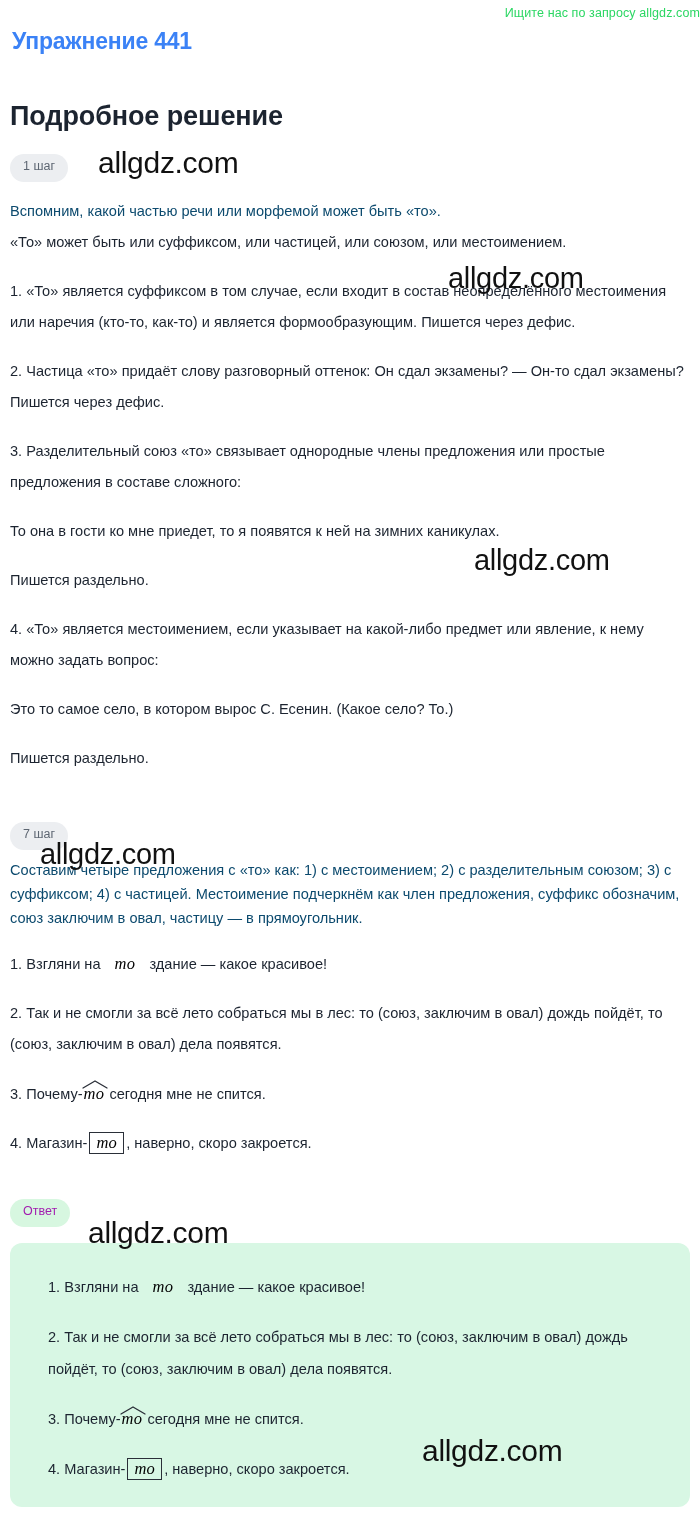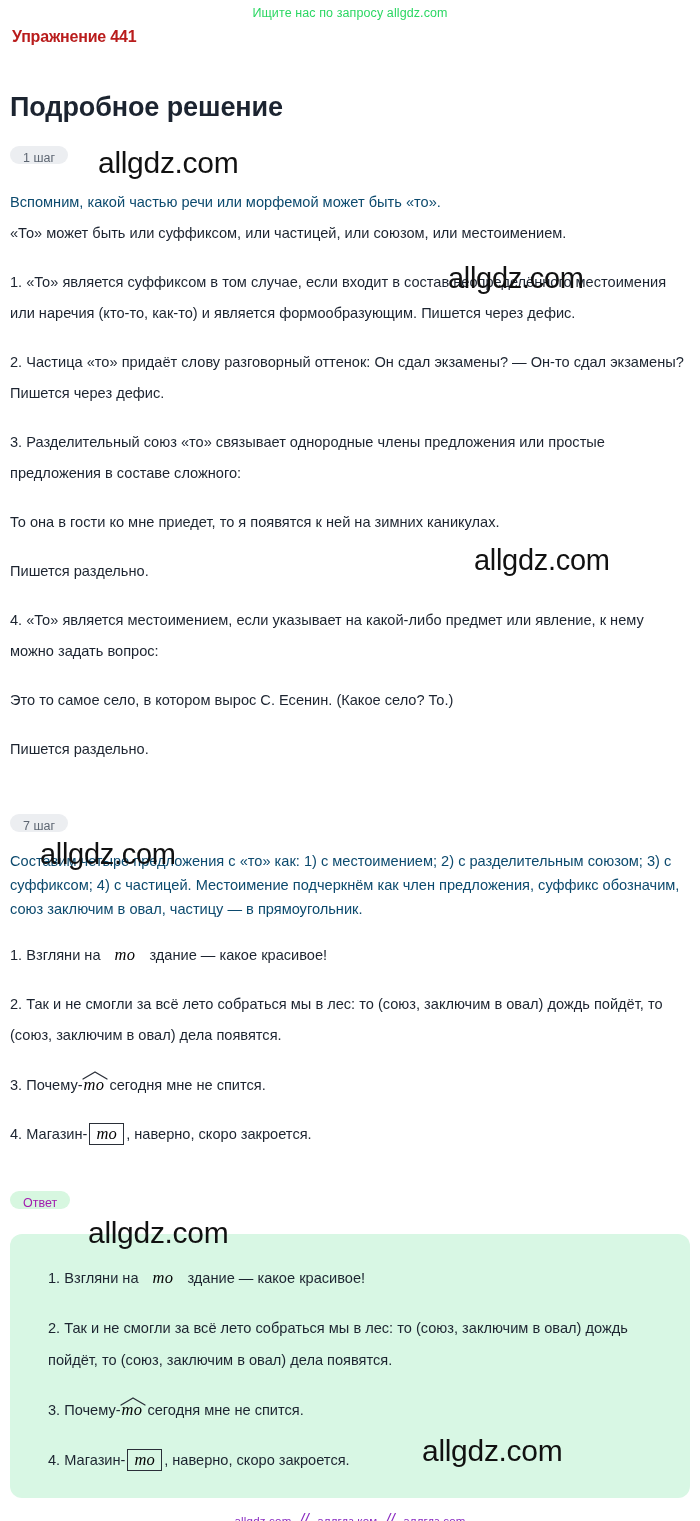--- a/index.html
+++ b/index.html
@@ -15,56 +15,56 @@
     font-family: "Liberation Sans", sans-serif;
     color: #1c2430;
     position: relative;
     overflow-x: hidden;
   }
 
   .page { position: relative; width: 700px; }
 
   
   .promo-bar {
-    text-align: center;
+    text-align: right;
     padding-top: 3px;
     height: 20px;
   }
   .promo-text {
     color: #2bd763;
     font-size: 12.5px;
     letter-spacing: .1px;
     font-family: "Liberation Sans", sans-serif;
   }
 
   
   .page-title {
     margin: 8px 4px 0 12px;
-    font-size: 16px;
+    font-size: 23px;
     font-weight: bold;
     letter-spacing: -.2px;
-    color: #b91c1c;
+    color: #3b82f6;
   }
 
   
   .section-heading {
     margin: 46px 0 0 10px;
     font-size: 27px;
     font-weight: bold;
     color: #1c2430;
     letter-spacing: -.1px;
   }
 
   
   .badge-row { position: relative; height: 30px; margin-left: 10px; }
   .badge {
     display: inline-block;
     border-radius: 14px;
     font-size: 12.5px;
-    padding: 6px 13px 0;
+    padding: 6px 13px 9px;
     line-height: 1;
     vertical-align: middle;
   }
   .badge-step {
     background: #eceef1;
     color: #5d6672;
   }
   .badge-answer {
     background: #d7f7e0;
     color: #a21caf;

